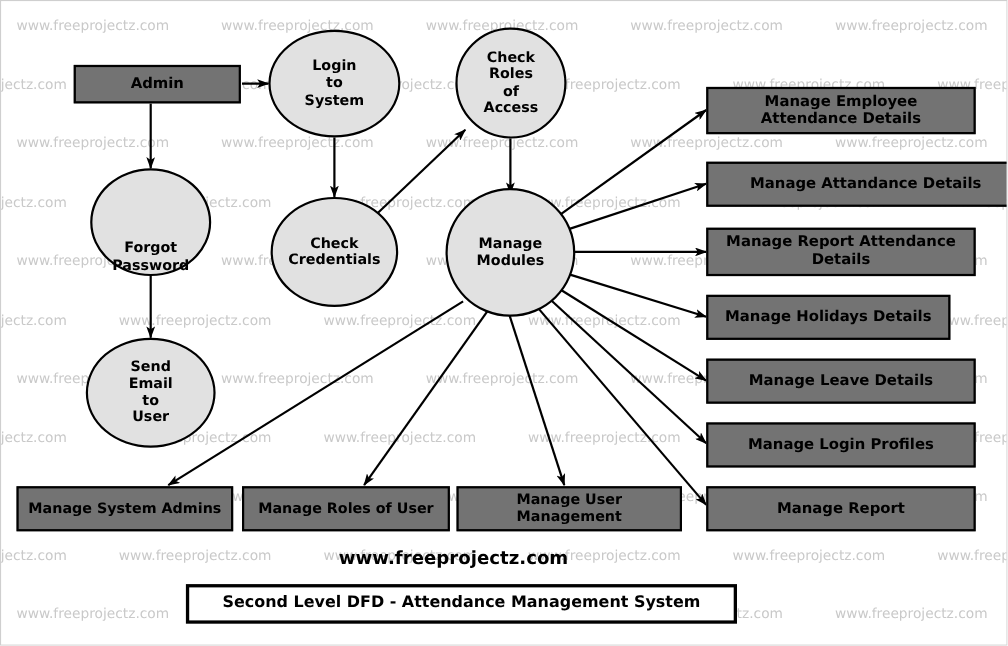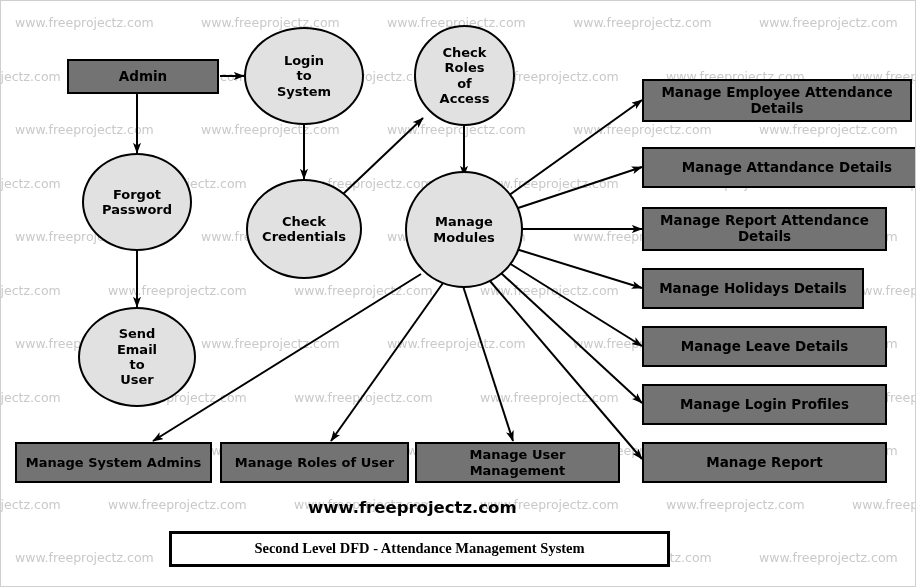--- a/index.html
+++ b/index.html
@@ -83,21 +83,20 @@
     border-radius: 50%;
     font-size: 13px;
   }
   .circle-node .label { display: block; }
 
   
   .caption-node {
     background: #ffffff;
     border: 3px solid #000000;
     font-size: 14.5px;
-    font-family: Liberation Serif, serif;
   }
 
   .brand-text {
     position: absolute;
     z-index: 3;
     font-weight: bold;
     font-size: 16.5px;
     color: #000000;
     white-space: nowrap;
   }
@@ -220,21 +219,21 @@
 
     <div class="node circle-node" style="left:413px; top:24px; width:101px; height:101px;">
       <span>
         <span class="label">Check</span>
         <span class="label">Roles</span>
         <span class="label">of</span>
         <span class="label">Access</span>
       </span>
     </div>
 
-    <div class="node circle-node" style="left:81px; top:152px; width:110px; height:98px;">
+    <div class="node circle-node" style="left:81px; top:152px; width:110px; height:98px;align-items:flex-end;">
       <span>
         <span class="label">Forgot</span>
         <span class="label">Password</span>
       </span>
     </div>
 
     <div class="node circle-node" style="left:245px; top:178px; width:116px; height:100px;">
       <span>
         <span class="label">Check</span>
         <span class="label">Credentials</span>
@@ -250,21 +249,21 @@
 
     <div class="node circle-node" style="left:77px; top:306px; width:118px; height:100px;">
       <span>
         <span class="label">Send</span>
         <span class="label">Email</span>
         <span class="label">to</span>
         <span class="label">User</span>
       </span>
     </div>
 
-    <div class="node rect-node" style="left:641px; top:78px; width:270px; height:43px;justify-content:center;">
+    <div class="node rect-node" style="left:641px; top:78px; width:245px; height:43px;justify-content:center;">
       <span>
         <span class="label">Manage Employee</span>
         <span class="label">Attendance Details</span>
       </span>
     </div>
 
     <div class="node rect-node" style="left:641px; top:146px; width:290px; height:41px;">
       <span>Manage Attandance Details</span>
     </div>
 

